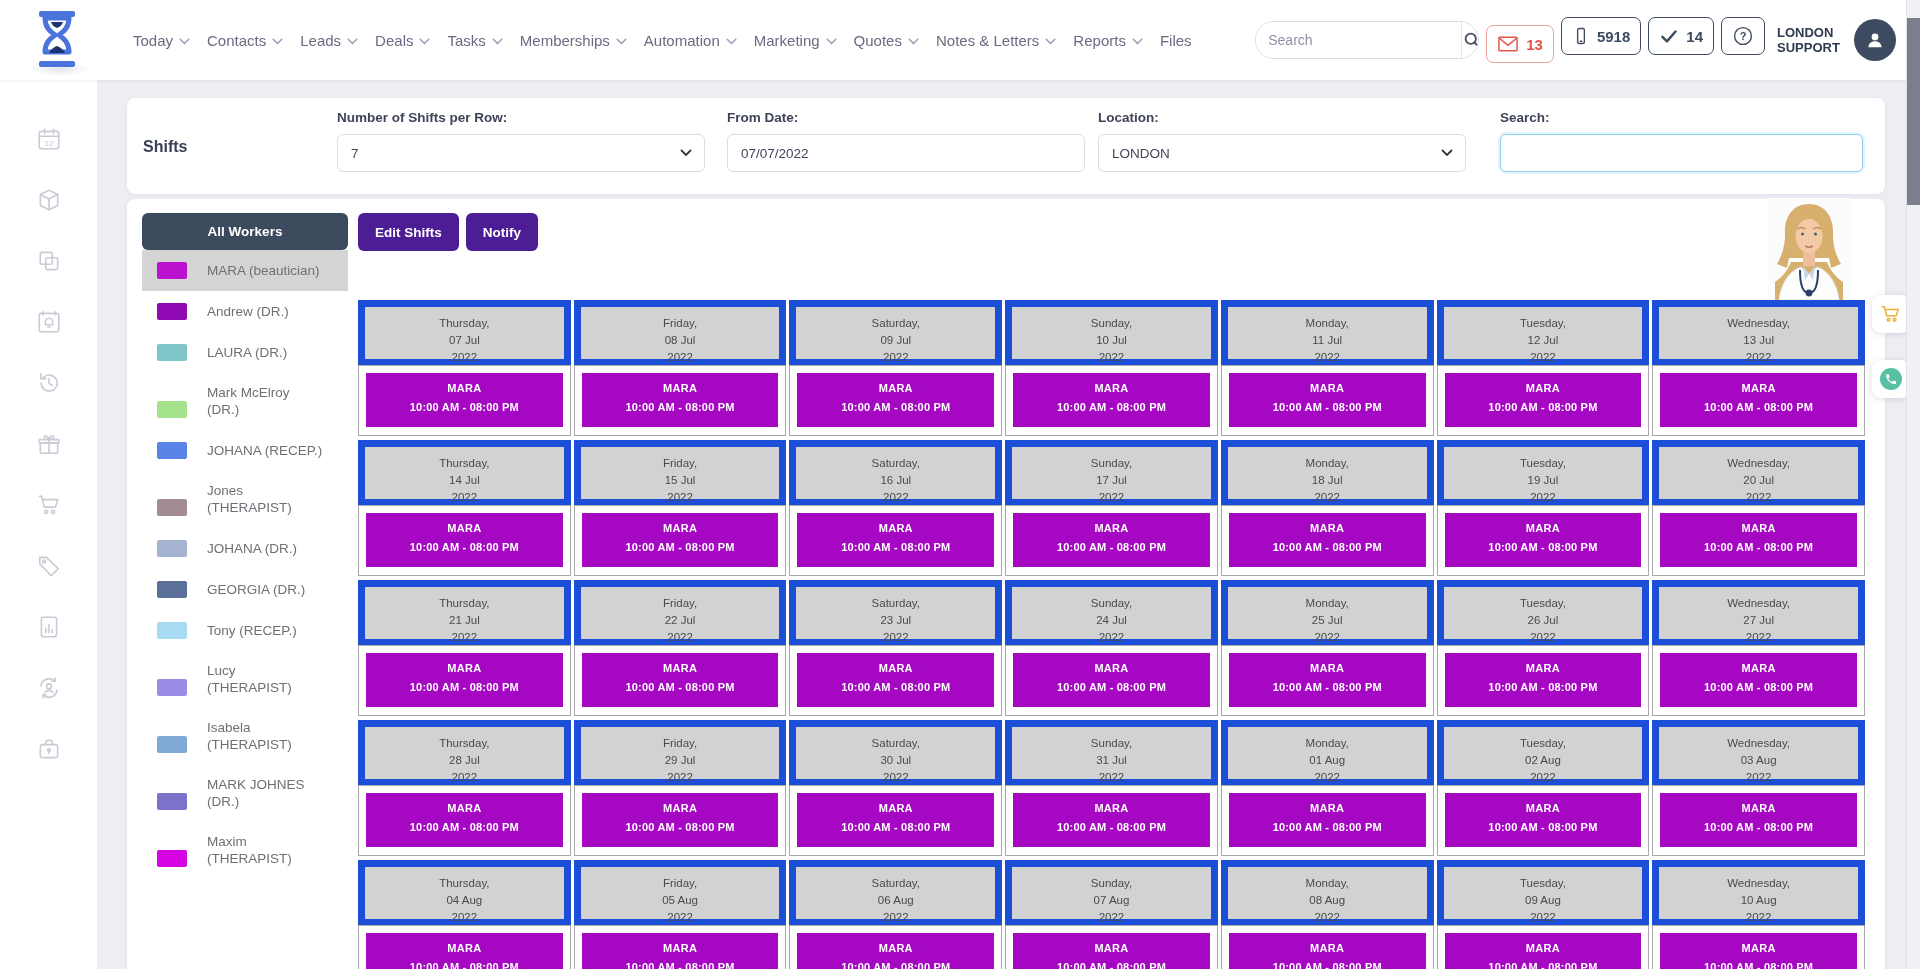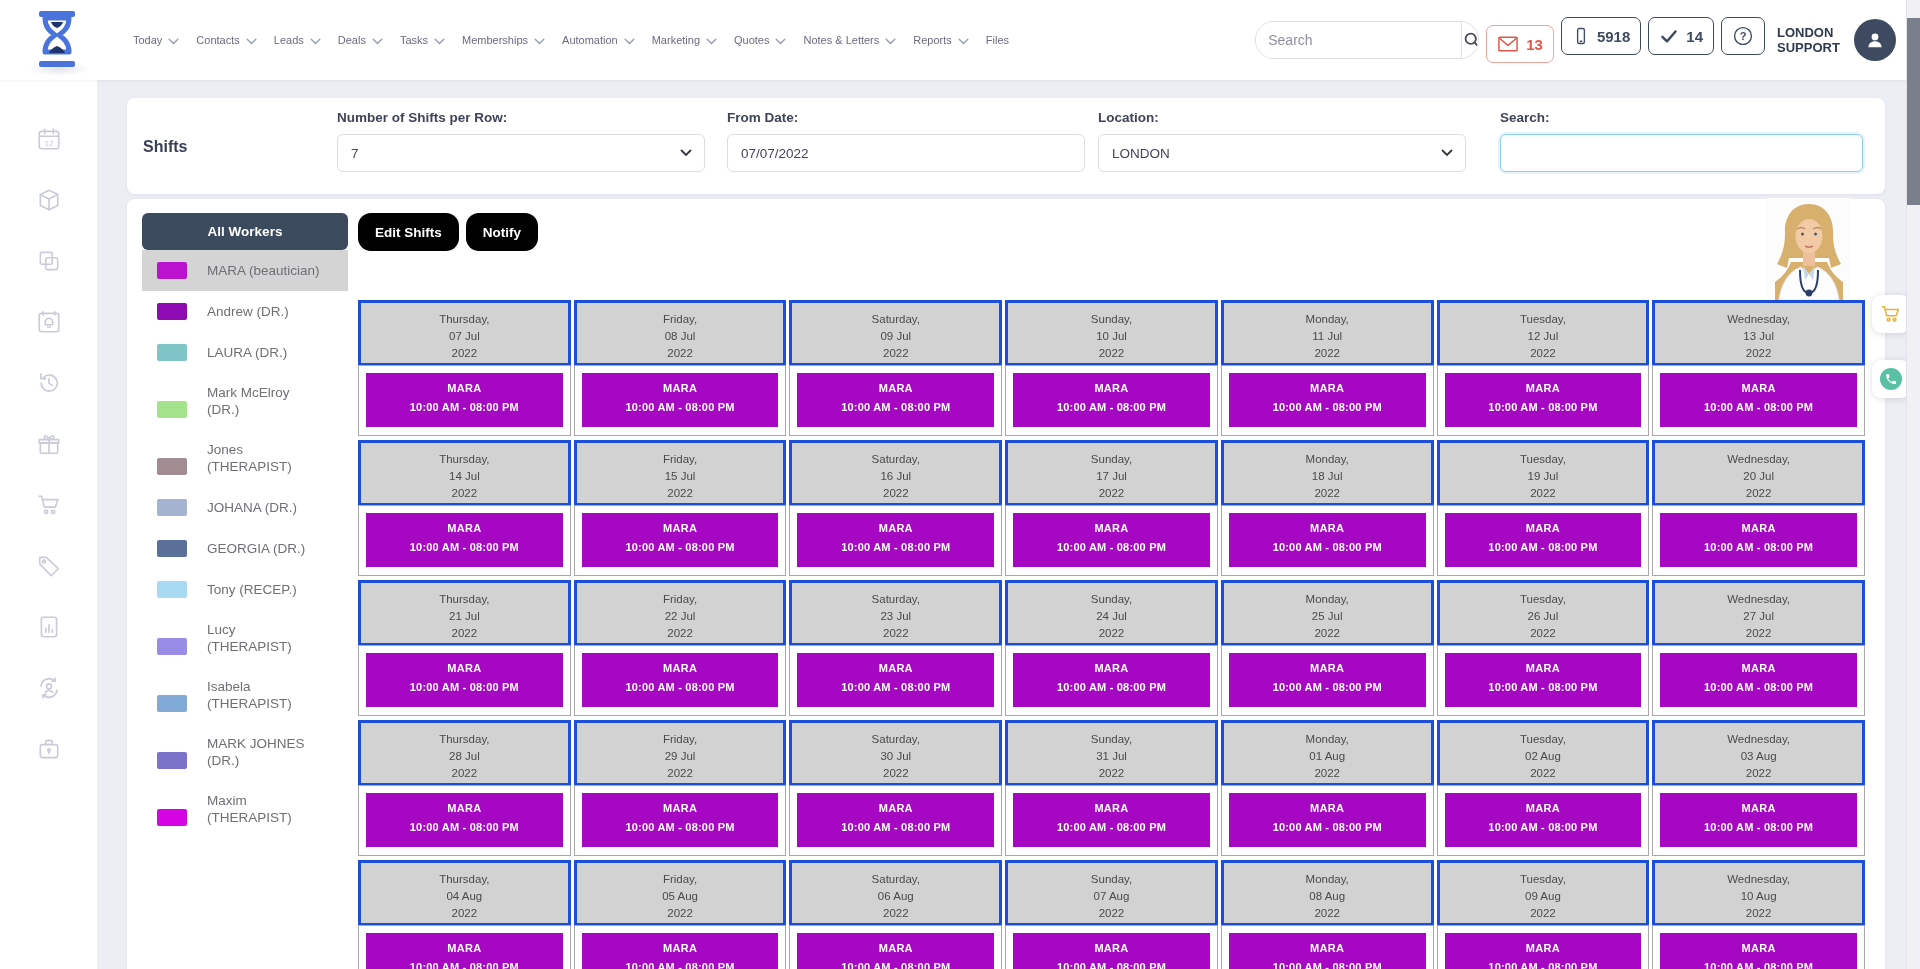--- a/index.html
+++ b/index.html
@@ -8,21 +8,21 @@
   .viewport { position:relative; width:1920px; height:969px; overflow:hidden; background:#edeef4; }
 
   
   .topbar { position:absolute; left:0; top:0; width:1920px; height:80px; background:#ffffff;
             box-shadow:0 1px 3px rgba(40,40,70,.07); z-index:30; }
   .logo { position:absolute; left:33px; top:9px; width:48px; height:60px; }
   .logo-shadow { position:absolute; left:28px; top:62px; width:62px; height:14px; border-radius:50%;
                  background:radial-gradient(closest-side,#e3e4ec,rgba(227,228,236,0)); }
   .mainnav { position:absolute; left:133px; top:0; height:80px; display:flex; align-items:center; gap:17px; }
   .nav-item { display:flex; align-items:center; gap:6px; cursor:pointer; white-space:nowrap;
-              color:#6a6a82; font-size:11px; font-weight:500; }
+              color:#6a6a82; font-size:15px; font-weight:500; }
   .nav-item .chev { display:flex; margin-top:2px; }
   .topbar-right { position:absolute; right:24px; top:0; height:80px; display:flex; align-items:center; gap:7px; }
   .searchbox { width:224px; height:38px; border:1px solid #dcdce4; border-radius:19px; background:#fff;
                display:flex; align-items:center; overflow:hidden; }
   .searchbox input { flex:1; border:none; outline:none; height:100%; padding:0 12px; font-size:14px;
                      color:#44445a; font-family:"Liberation Sans",sans-serif; }
   .searchbox input::placeholder { color:#8f8fa3; }
   .search-btn { width:42px; height:100%; border:none; border-left:1px solid #e4e4ea; background:#fff;
                 display:flex; align-items:center; justify-content:center; cursor:pointer; }
   .tb-badge { height:38px; border:1px solid #3d4a5f; border-radius:7px; background:#fff; padding:0 10px;
@@ -62,28 +62,28 @@
   .workers { position:absolute; left:15px; top:14px; width:206px; z-index:2; }
   .workers-header { height:37px; background:#3c4a5e; border-radius:6px; color:#fff; font-size:13.5px;
                     font-weight:700; display:flex; align-items:center; justify-content:center; cursor:pointer; }
   .worker-row { display:flex; align-items:flex-end; gap:20px; padding:12px 6px 12px 15px; cursor:pointer; background:#fff; }
   .worker-row.selected { background:#d4d4d4; }
   .swatch { width:30px; height:17px; border-radius:2px; flex-shrink:0; }
   .worker-name { font-size:13.5px; color:#6f6f76; line-height:16.5px; white-space:pre-line; }
 
   
   .toolbar { position:absolute; left:231px; top:14px; display:flex; gap:7px; z-index:2; }
-  .toolbar button { height:38px; padding:0 17px; background:#000000; color:#fff; border:none; border-radius:13px;
+  .toolbar button { height:38px; padding:0 17px; background:#4c1d95; color:#fff; border:none; border-radius:6px;
                     font-size:13.5px; font-weight:700; cursor:pointer; font-family:"Liberation Sans",sans-serif;text-align:center; }
 
   
   .calendar { position:absolute; left:231px; top:101px; width:1507px; z-index:2; }
   .week { margin-bottom:4px; }
   .drow, .srow { display:grid; grid-template-columns:repeat(7,1fr); column-gap:3px; }
-  .day-cell { height:66px; background:#d2d2d2; border:3px solid #1d4ed8; text-align:center; padding-top:8px;
+  .day-cell { height:66px; background:#d2d2d2; border:7px solid #1d4ed8; text-align:center; padding-top:8px;
               font-size:11.5px; color:#4a4a4a; line-height:17px; }
   .shift-cell { height:71px; background:#fff; border:1px solid #a8a8a8; margin-top:-1px; padding:7px 7px 8px; }
   .shift-block { height:100%; background:var(--shift-bg,#a507c3); color:#fff; text-align:center;
                  padding-top:9px; cursor:pointer; }
   .shift-worker { font-size:11px; font-weight:700; letter-spacing:.3px; }
   .shift-time { font-size:11px; font-weight:700; margin-top:7px; letter-spacing:.2px; }
 
   
   .fab { position:absolute; left:1872px; width:38px; height:38px; background:#fff; border-radius:9px;
          box-shadow:0 1px 6px rgba(40,40,70,.15); display:flex; align-items:center; justify-content:center;
@@ -424,20 +424,24 @@
           <div class="worker-row">
             <span class="swatch" style="background: rgb(127, 197, 200);"></span>
             <span class="worker-name">LAURA (DR.)</span>
           </div>
           <div class="worker-row">
             <span class="swatch" style="background: rgb(165, 226, 140);"></span>
             <span class="worker-name">Mark McElroy
 (DR.)</span>
           </div>
           <div class="worker-row">
+            <span class="swatch" style="background: rgb(91, 132, 232);"></span>
+            <span class="worker-name">JOHANA (RECEP.)</span>
+          </div>
+          <div class="worker-row">
             <span class="swatch" style="background: rgb(163, 139, 146);"></span>
             <span class="worker-name">Jones
 (THERAPIST)</span>
           </div>
           <div class="worker-row">
             <span class="swatch" style="background: rgb(164, 179, 208);"></span>
             <span class="worker-name">JOHANA (DR.)</span>
           </div>
           <div class="worker-row">
             <span class="swatch" style="background: rgb(91, 112, 153);"></span>

